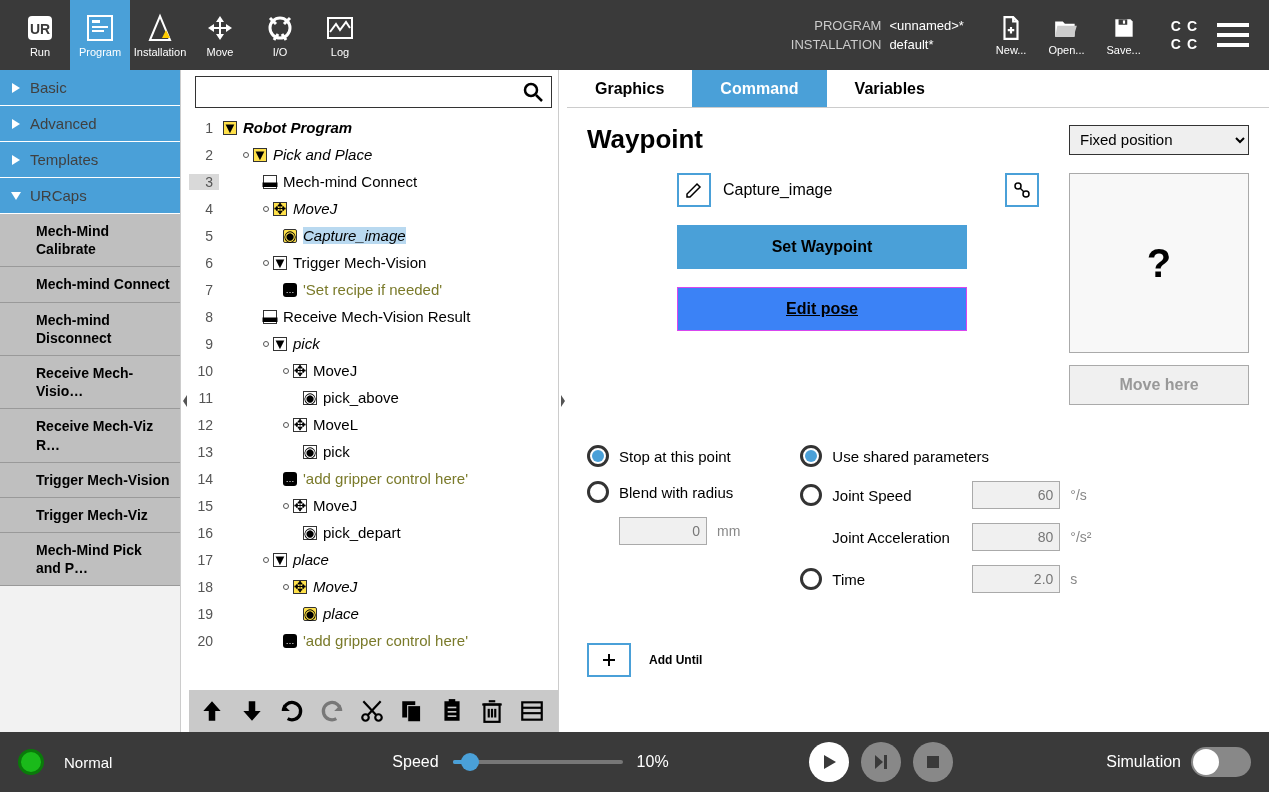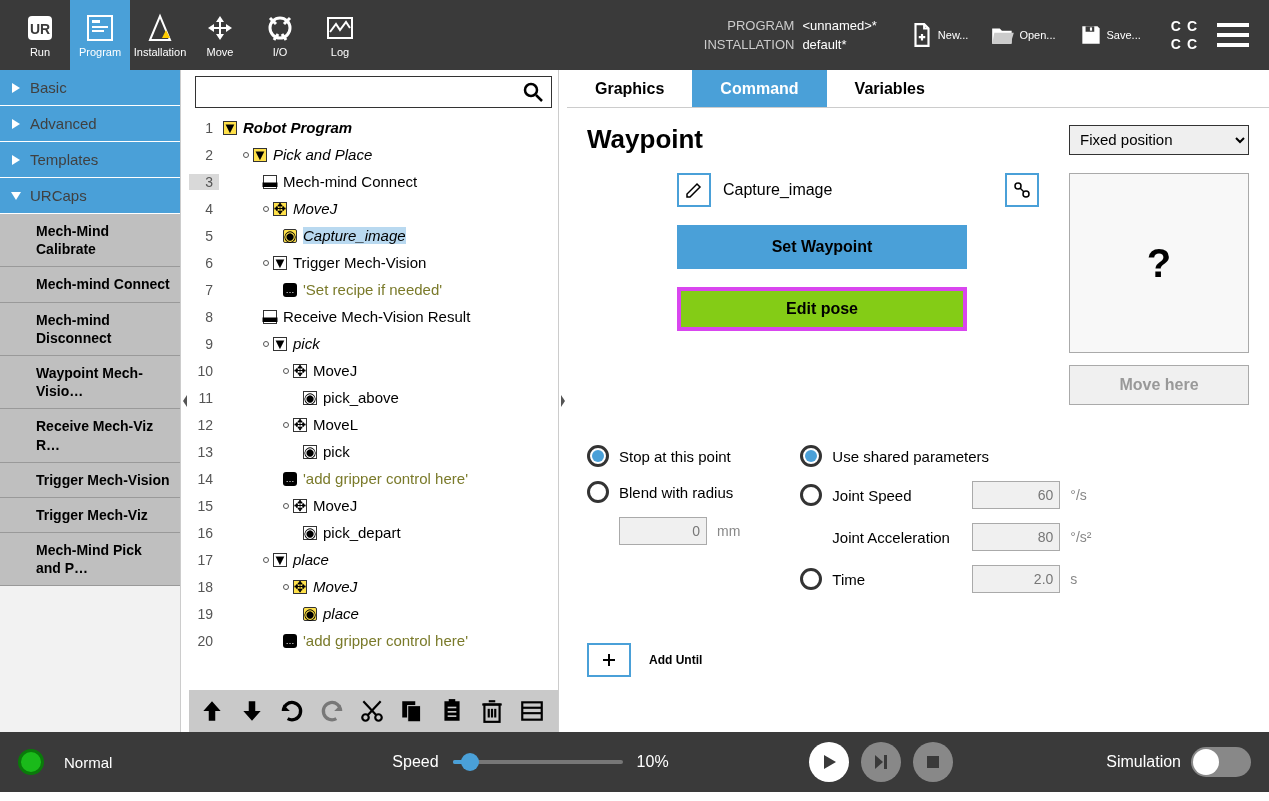--- a/index.html
+++ b/index.html
@@ -9,21 +9,21 @@
 .header { display: flex; height: 70px; background: #3a3a3a; color: #fff; padding-left: 10px; }
 .header-tabs { display: flex; }
 .header-tab { width: 60px; display: flex; flex-direction: column; align-items: center; justify-content: center; gap: 2px; font-size: 11px; cursor: pointer; }
 .header-tab.active { background: #4aa0d8; }
 .header-tab svg { width: 32px; height: 32px; }
 .header-tab.warn { position: relative; }
 .header-center { flex: 1; display: flex; align-items: center; justify-content: flex-end; gap: 8px; padding-right: 20px; font-size: 13px; }
 .header-center .labels { display: flex; flex-direction: column; align-items: flex-end; gap: 4px; color: #ccc; }
 .header-center .values { display: flex; flex-direction: column; gap: 4px; }
 .header-actions { display: flex; gap: 22px; align-items: center; padding: 0 12px; }
-.header-action { display: flex; flex-direction: row; align-items: center; font-size: 11px; gap: 3px; cursor: pointer; }
+.header-action { display: flex; flex-direction: column; align-items: center; font-size: 11px; gap: 3px; cursor: pointer; }
 .header-action svg { width: 26px; height: 26px; }
 .header-right { display: flex; align-items: center; gap: 18px; padding: 0 18px; }
 .cc-group { display: grid; grid-template-columns: auto auto; gap: 2px 6px; font-size: 14px; font-weight: bold; }
 .hamburger { width: 36px; height: 28px; cursor: pointer; }
 
 
 .main { display: flex; height: 662px; }
 
 
 .sidebar { width: 181px; background: #f2f2f2; border-right: 1px solid #ccc; }
@@ -72,21 +72,21 @@
 .cmd-body { flex: 1; padding: 16px 20px; overflow: auto; }
 .cmd-title-row { display: flex; justify-content: space-between; align-items: center; }
 .cmd-title { font-size: 26px; font-weight: bold; }
 .pos-select { border: 1px solid #333; height: 30px; width: 180px; font-size: 15px; padding: 0 6px; }
 .wp-row { display: flex; margin-top: 18px; gap: 30px; }
 .wp-left { flex: 1; }
 .wp-name-row { display: flex; align-items: center; gap: 12px; margin-left: 90px; }
 .icon-box { width: 34px; height: 34px; border: 2px solid #4aa0d8; display: flex; align-items: center; justify-content: center; cursor: pointer; }
 .wp-btn { width: 290px; height: 44px; display: flex; align-items: center; justify-content: center; font-size: 16px; margin-top: 18px; cursor: pointer; margin-left: 90px; font-weight: bold; }
 .wp-btn.primary { background: #4aa0d8; color: #000; }
-.wp-btn.outline { border: 4px solid #d946ef; background: #84cc16; }
+.wp-btn.outline { border: 1px solid #d946ef; background: #3b82f6; text-decoration: underline; }
 .wp-right { display: flex; flex-direction: column; gap: 12px; align-items: center; }
 .preview-box { width: 180px; height: 180px; border: 1px solid #aaa; background: #f8f8f8; display: flex; align-items: center; justify-content: center; font-size: 40px; font-weight: bold; }
 .move-here { width: 180px; height: 40px; border: 1px solid #aaa; background: #f0f0f0; color: #999; display: flex; align-items: center; justify-content: center; font-size: 16px; font-weight: bold; }
 .params { display: flex; gap: 60px; margin-top: 40px; }
 .param-col { display: flex; flex-direction: column; gap: 14px; }
 .radio-row { display: flex; align-items: center; gap: 10px; font-size: 15px; }
 .radio { width: 22px; height: 22px; border: 3px solid #333; border-radius: 50%; display: inline-flex; align-items: center; justify-content: center; }
 .radio.checked::after { content: ''; width: 12px; height: 12px; background: #4aa0d8; border-radius: 50%; }
 .num-input { width: 88px; height: 28px; border: 1px solid #aaa; text-align: right; padding: 0 6px; font-size: 14px; background: #f0f0f0; color: #777; }
 .unit { color: #888; font-size: 14px; }
@@ -232,21 +232,21 @@
     <div class="side-cat">
       <svg width="12" height="12">
           <path d="M1 2 L11 2 L6 10 Z" fill="#fff"></path>
         </svg>
       <span>URCaps</span>
     </div>
     <div id="urcap-list">
         <div class="urcap-item">Mech-Mind Calibrate</div>
         <div class="urcap-item">Mech-mind Connect</div>
         <div class="urcap-item">Mech-mind Disconnect</div>
-        <div class="urcap-item">Waypoint Mech-Visio…</div>
+        <div class="urcap-item">Receive Mech-Visio…</div>
         <div class="urcap-item">Receive Mech-Viz R…</div>
         <div class="urcap-item">Trigger Mech-Vision</div>
         <div class="urcap-item">Trigger Mech-Viz</div>
         <div class="urcap-item">Mech-Mind Pick and P…</div>
       </div>
   </div>
 
   <div class="splitter-left">
     <svg class="splitter-handle" viewBox="0 0 6 32">
         <path d="M5 10 L1 16 L5 22 Z" fill="#555"></path>

